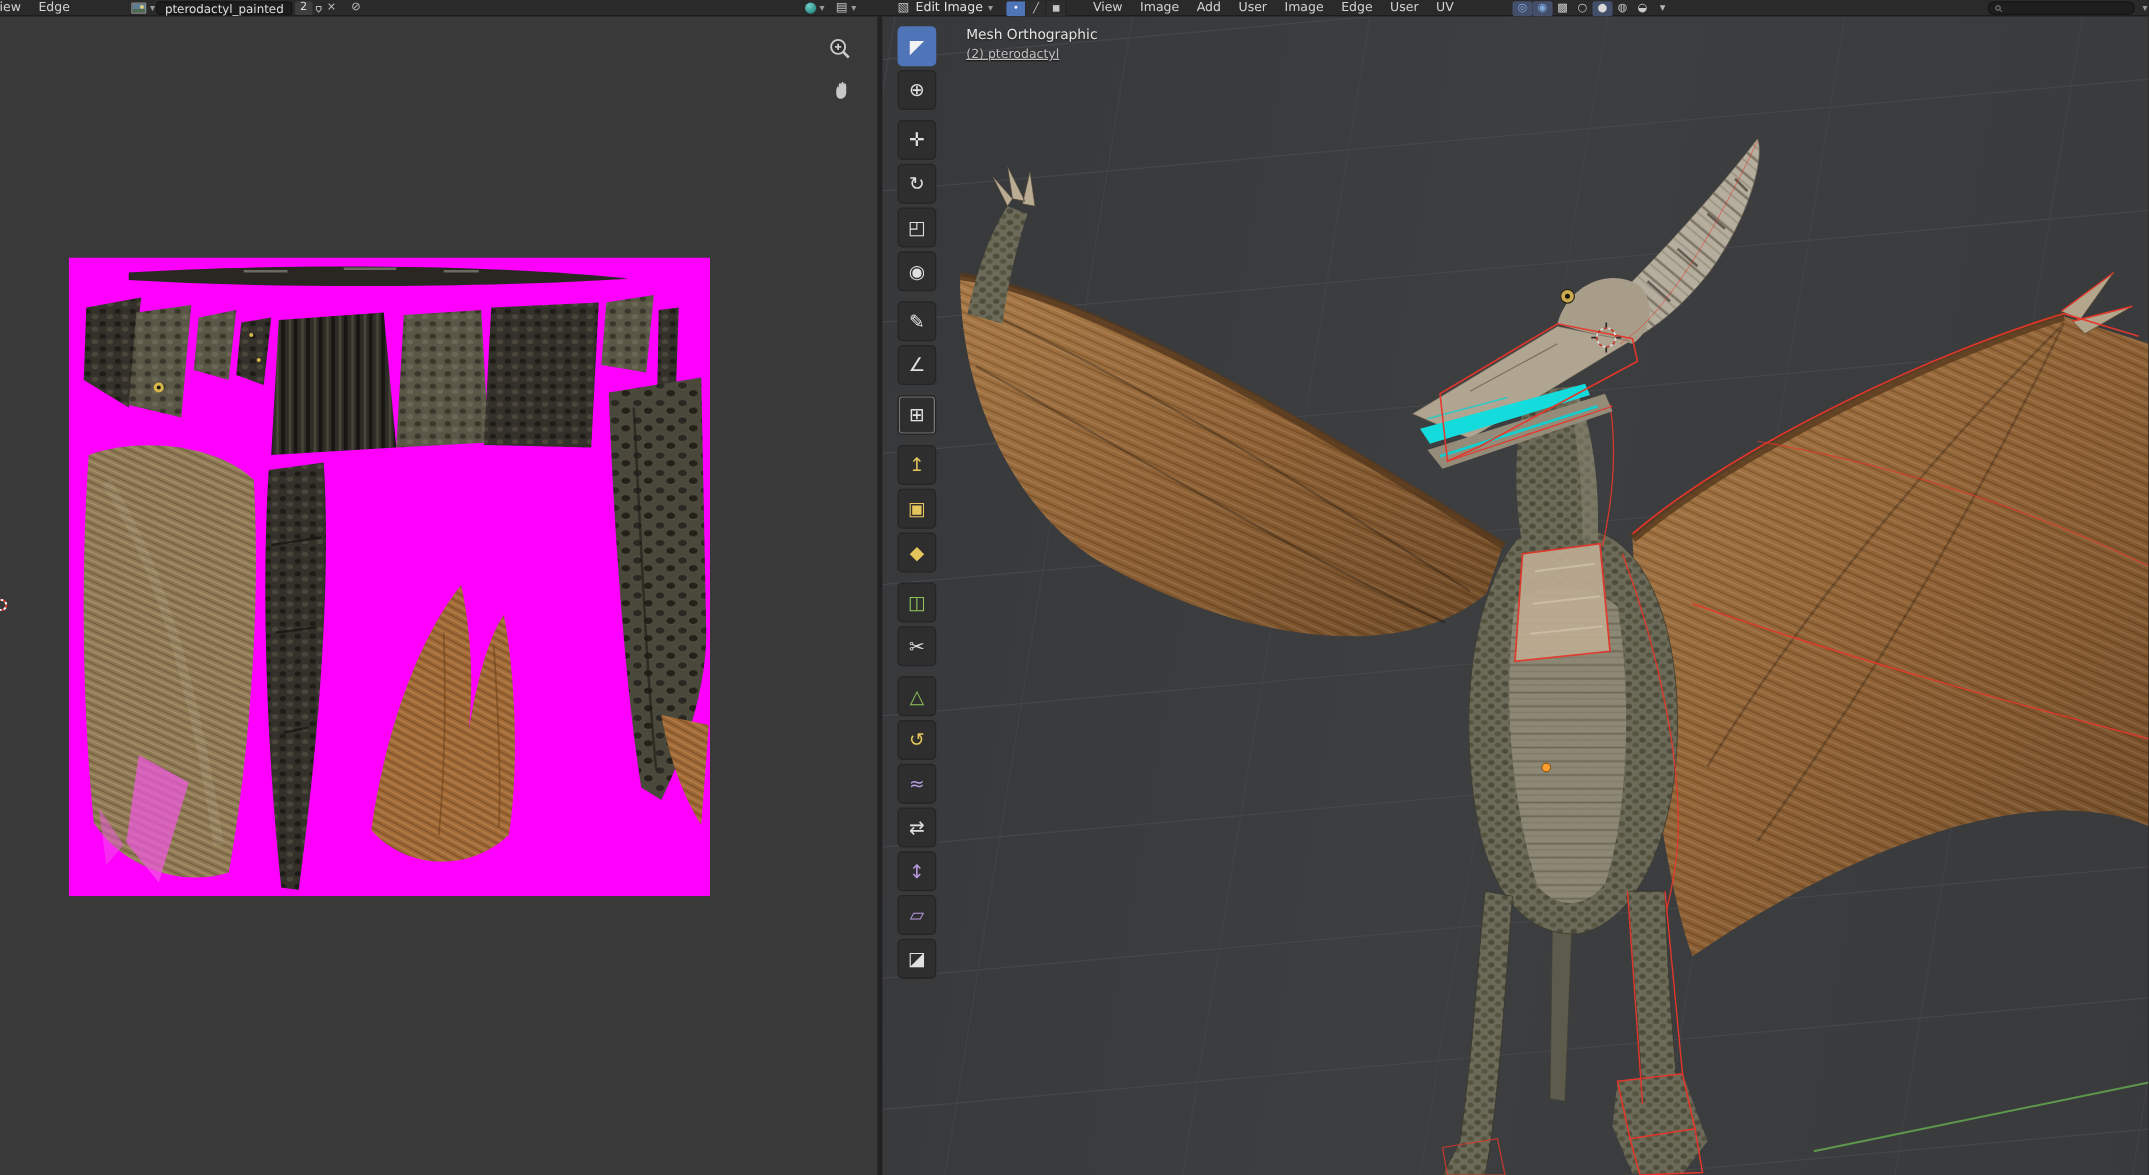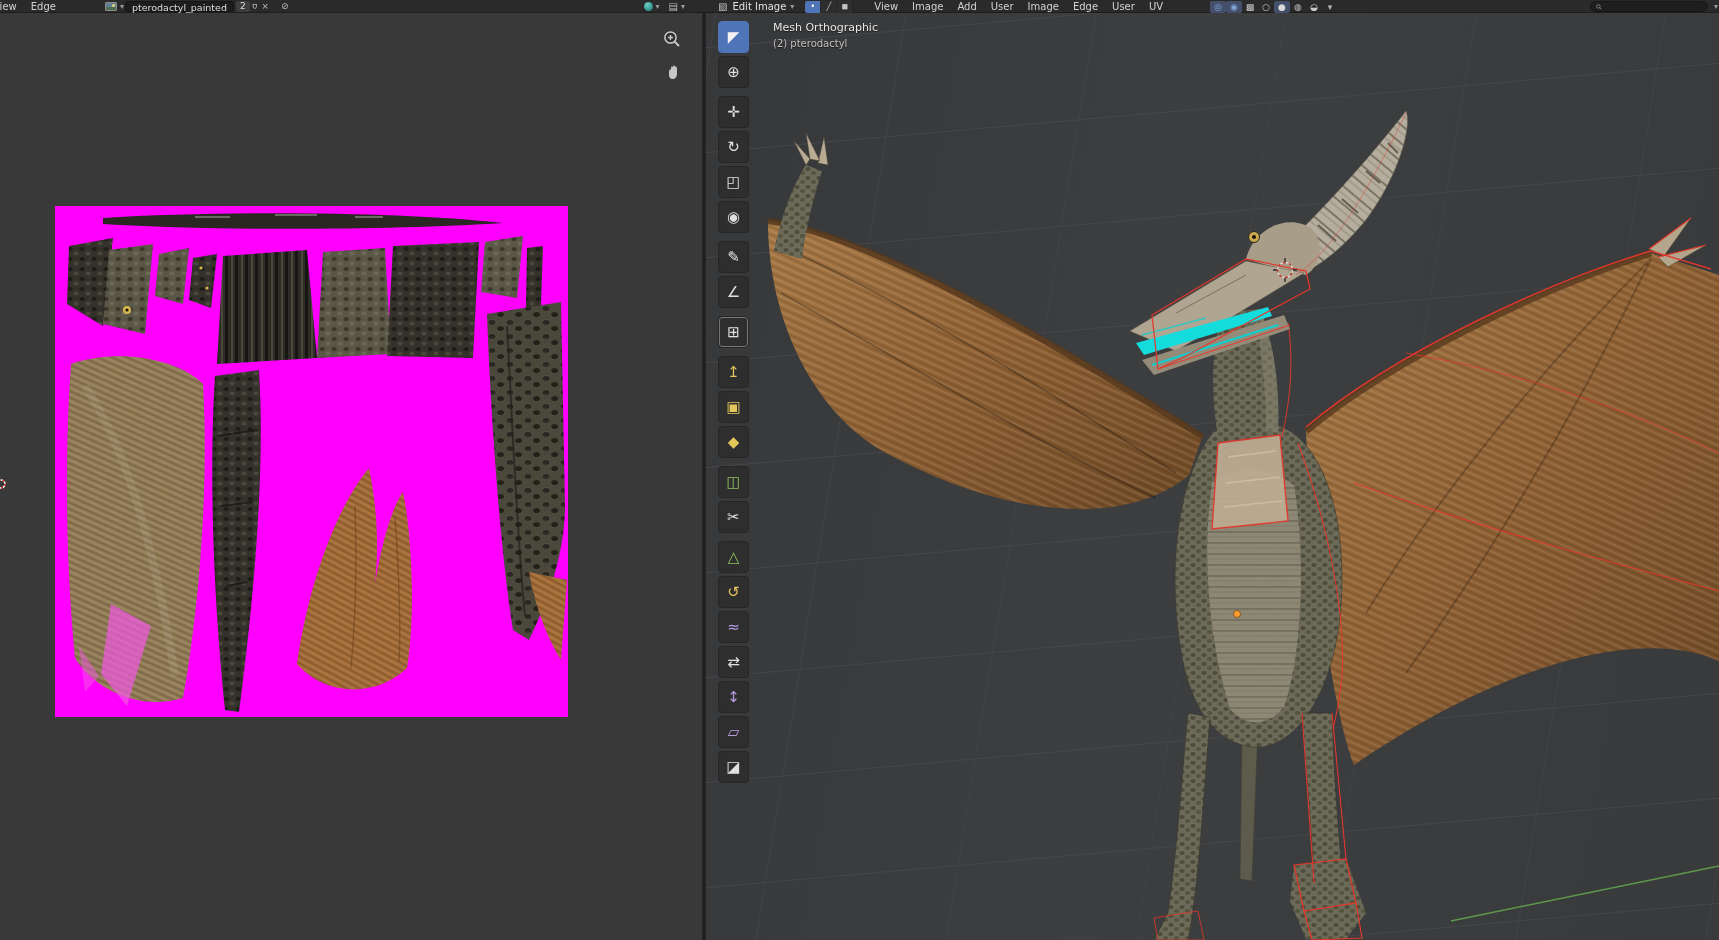--- a/index.html
+++ b/index.html
@@ -56,21 +56,21 @@
   .tool{position:absolute;left:0;width:31px;height:32px;background:#2e2e2e;border:1px solid #252525;
         border-radius:4px;display:flex;align-items:center;justify-content:center;}
   .tool span{font-size:15px;line-height:1;}
   .tool.active{background:#4f74b8;border-color:#4f74b8;}
   .tool.boxed{box-shadow:inset 0 0 0 1px #777;}
 
   
   .vp-label-1{position:absolute;left:67px;top:8px;font-size:11px;color:#e6e6e6;
               text-shadow:0 1px 1px rgba(0,0,0,.6);z-index:5;}
   .vp-label-2{position:absolute;left:67px;top:25px;font-size:10px;color:#c2c2c2;
-              text-shadow:0 1px 1px rgba(0,0,0,.6);z-index:5;}
+              text-shadow:0 1px 1px rgba(0,0,0,.6);z-index:5;text-decoration:underline;}
   svg{display:block;}
 </style>
 </head>
 <body>
 
 <div id="stage">
 
   <div class="topbar">
 
     <div class="hdr" id="uv-header">

